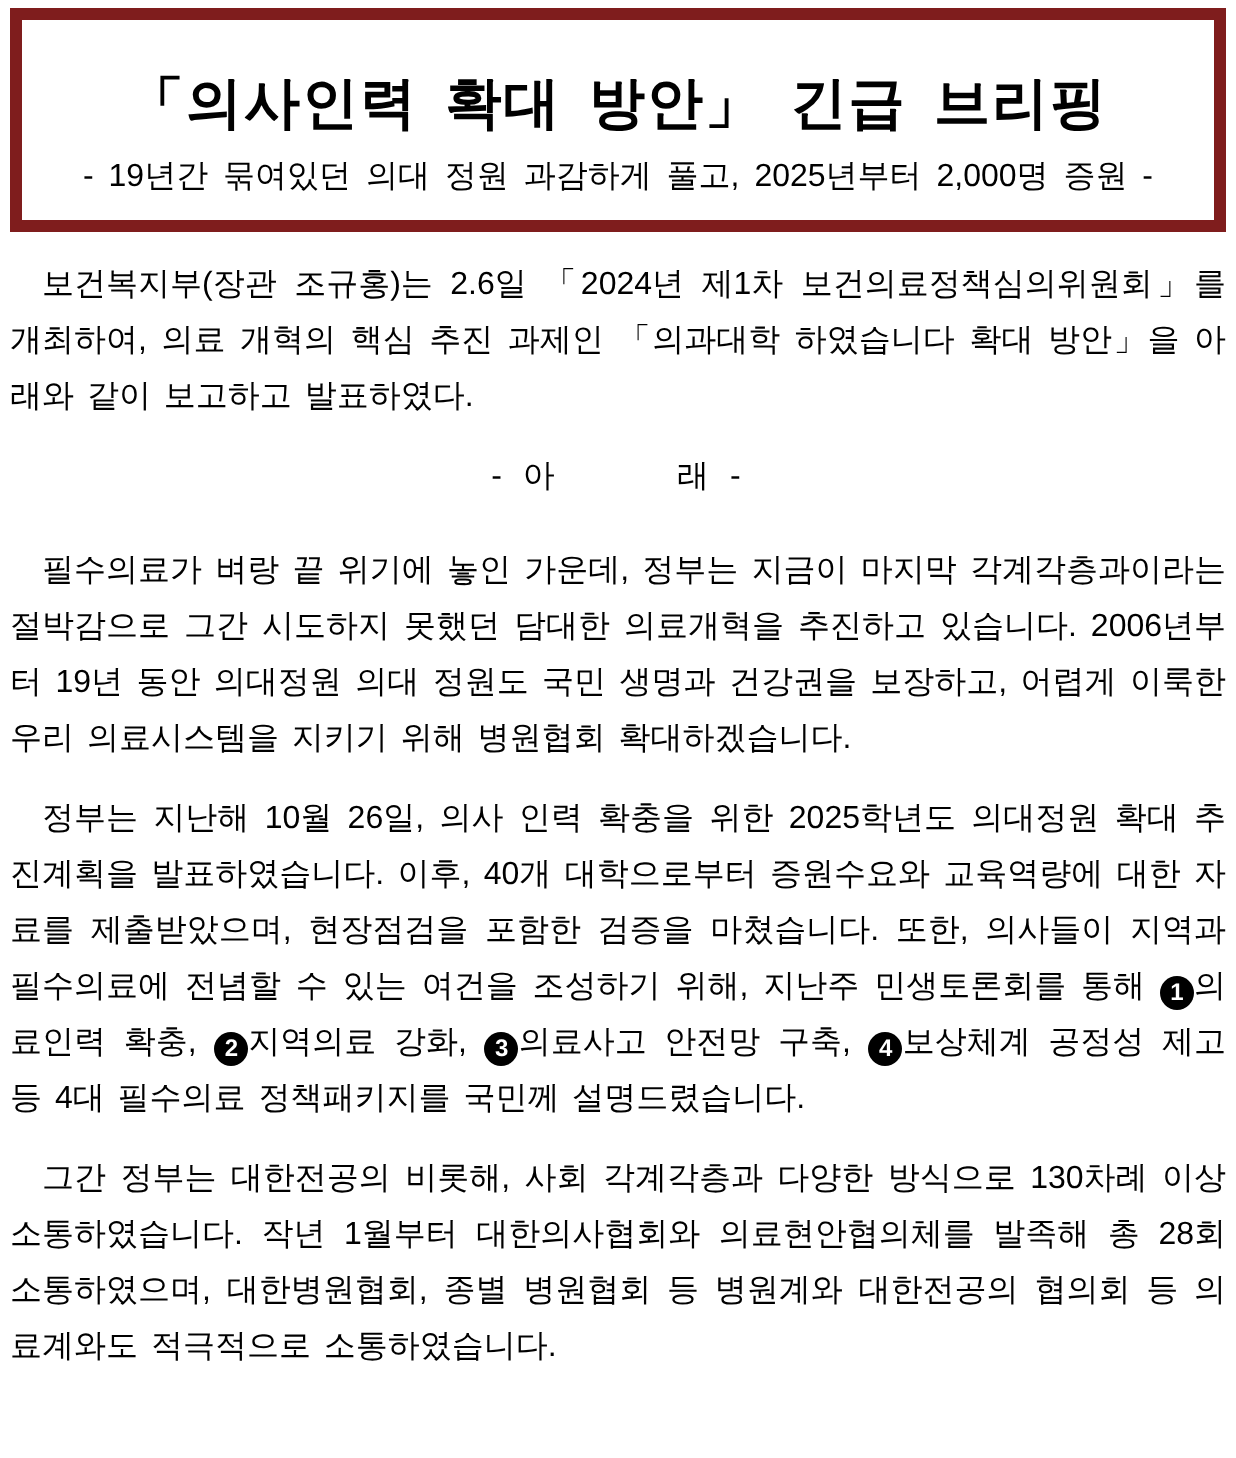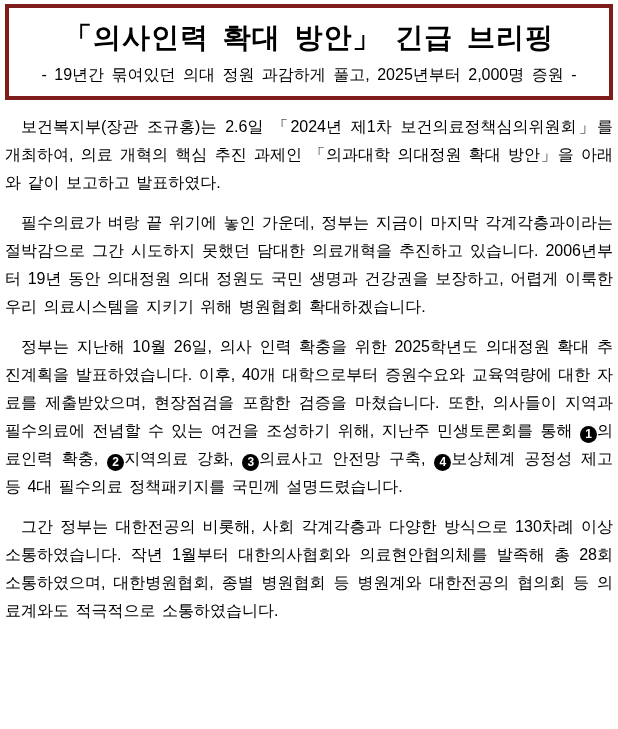--- a/index.html
+++ b/index.html
@@ -11,23 +11,23 @@
     width: 618px;
     height: 729px;
     overflow: hidden;
     color: #000000;
     font-family: "Liberation Sans", "DejaVu Sans", sans-serif;
   }
   .doc {
     padding: 4px 5px 0 5px;
   }
   .title-box {
-    border: 4px solid #7f1d1d;
+    border: 6px solid #7f1d1d;
     text-align: center;
-    padding: 12px 6px 11px 6px;
+    padding: 24px 6px 11px 6px;
     box-sizing: border-box;
   }
   .title {
     font-size: 28px;
     font-weight: bold;
     line-height: 36px;
     letter-spacing: 1px;
     word-spacing: 5px;
     white-space: nowrap;
   }
@@ -74,18 +74,19 @@
 </style>
 </head>
 <body>
 
 <div class="doc">
   <div class="title-box">
     <div class="title">「의사인력 확대 방안」 긴급 브리핑</div>
     <div class="subtitle">- 19년간 묶여있던 의대 정원 과감하게 풀고, 2025년부터 2,000명 증원 -</div>
   </div>
   <div class="body-text">
-      <p class="para"><span class="b">보건복지부</span><span>(장관 조규홍)는 2.6일 「2024년 제1차 보건의료정책심의위원회」를 개최하여, 의료 개혁의 핵심 추진 과제인 「</span><span class="b">의과대학 의대정원 확대 방안</span><span>」을 아래와 같이 </span><span class="b">보고</span><span>하고 </span><span class="b">발표</span><span>하였다.</span></p>
+      <p class="para"><span class="b">보건복지부</span><span>(장관 조규홍)는 2.6일 「2024년 제1차 보건의료정책심의위원회」를 개최하여, 의료 개혁의 핵심 추진 과제인 「</span><span class="b">의과대학 하였습니다 확대 방안</span><span>」을 아래와 같이 </span><span class="b">보고</span><span>하고 </span><span class="b">발표</span><span>하였다.</span></p>
+      <p class="para center"><span>- 아&nbsp;&nbsp;&nbsp;&nbsp;&nbsp;&nbsp;&nbsp;래 -</span></p>
       <p class="para"><span>필수의료가 벼랑 끝 위기에 놓인 가운데, 정부는 </span><span class="b">지금이 마지막 각계각층과</span><span>이라는 절박감으로 그간 시도하지 못했던 </span><span class="b">담대한 의료개혁을 추진</span><span>하고 있습니다. 2006년부터 </span><span class="b">19년 동안 의대정원 의대 정원</span><span>도 국민 생명과 건강권을 보장하고, 어렵게 이룩한 우리 </span><span class="b">의료시스템을 지키기 위해 병원협회 확대</span><span>하겠습니다.</span></p>
       <p class="para"><span>정부는 </span><span class="b">지난해 10월 26일</span><span>, 의사 인력 확충을 위한 </span><span class="b">2025학년도 의대정원 확대 추진계획을 발표</span><span>하였습니다. 이후, 40개 대학으로부터 증원수요와 교육역량에 대한 자료를 제출받았으며, 현장점검을 포함한 검증을 마쳤습니다. 또한, 의사들이 지역과 필수의료에 전념할 수 있는 여건을 조성하기 위해, 지난주 민생토론회를 통해 </span><span class="num">1</span><span class="b">의료인력 확충</span><span>, </span><span class="num">2</span><span class="b">지역의료 강화</span><span>, </span><span class="num">3</span><span class="b">의료사고 안전망 구축</span><span>, </span><span class="num">4</span><span class="b">보상체계 공정성 제고</span><span> 등 </span><span class="b">4대 필수의료 정책패키지를</span><span> 국민께 설명드렸습니다.</span></p>
       <p class="para"><span>그간 정부는 대한전공의 비롯해, 사회 각계각층과 다양한 방식으로 </span><span class="b">130차례 이상 소통</span><span>하였습니다. 작년 1월부터 대한의사협회와 의료현안협의체를 발족해 총 28회 소통하였으며, 대한병원협회, 종별 병원협회 등 병원계와 대한전공의 협의회 등 의료계와도 적극적으로 소통하였습니다.</span></p>
     </div>
 </div>
 
 </body></html>

